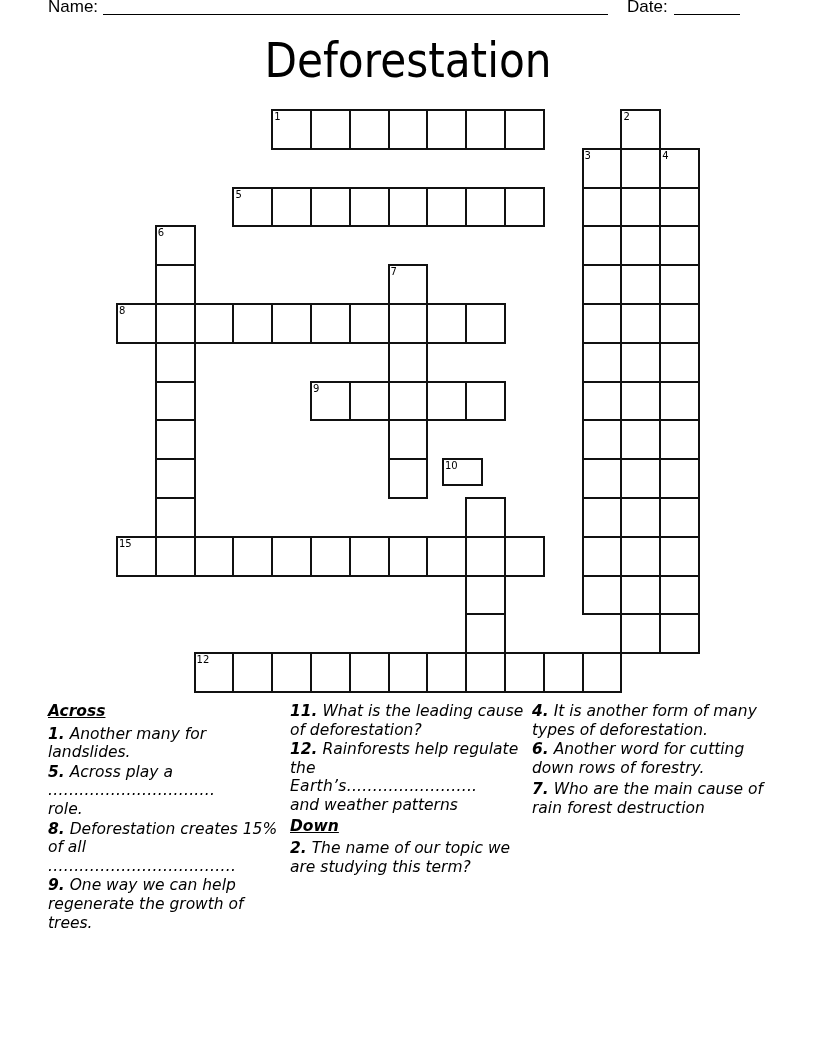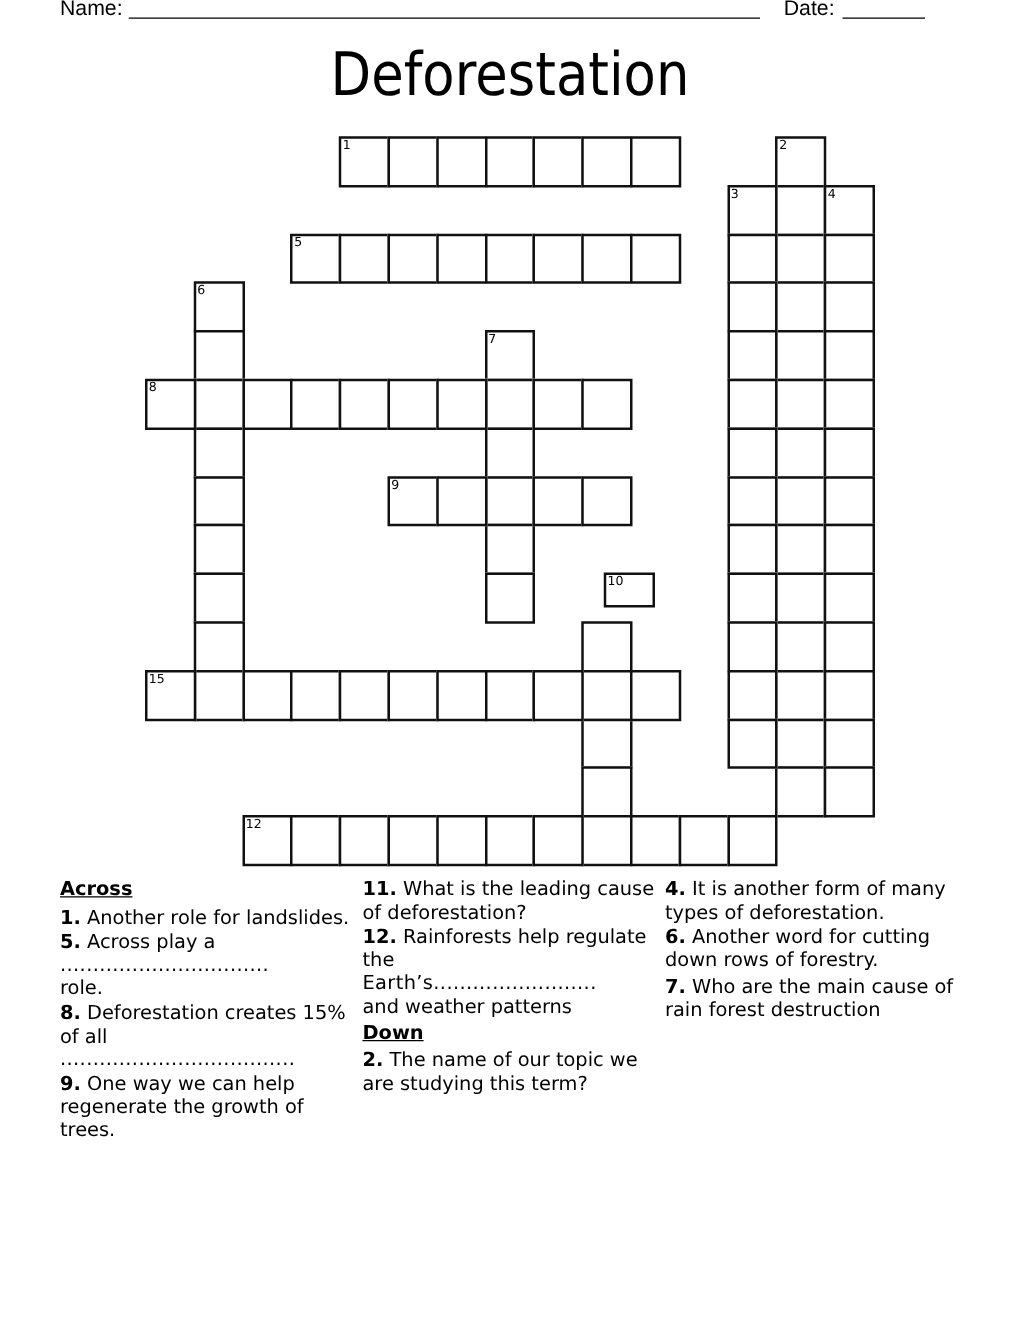--- a/index.html
+++ b/index.html
@@ -23,21 +23,21 @@
       border: 2px solid #111; background: #fff;
     }
     .cell-num {
       position: absolute; left: 1px; top: 0px;
       font-family: "DejaVu Sans", sans-serif; font-size: 10px; line-height: 11px;
     }
     .clues {
       position: absolute; top: 702px; left: 48px; width: 730px;
       font-family: "DejaVu Sans", sans-serif; font-size: 15.5px; line-height: 18.6px;
     }
-    .col { position: absolute; top: 0; width: 236px; }
+    .col { position: absolute; top: 0; width: 236px; font-style: italic; }
     .col1 { left: 0; }
     .col2 { left: 242px; }
     .col3 { left: 484px; }
     .section-head { font-weight: bold; text-decoration: underline; margin-bottom: 4px; }
     .clue { margin-bottom: 1px; word-wrap: break-word; }
     .clue b { font-weight: bold; }
     .dots { letter-spacing: 0.3px; white-space: nowrap; overflow: hidden; }
   </style>
 </head>
 <body>
@@ -144,21 +144,21 @@
     <div class="cell" style="left: 310px; top: 303px; width: 40.8px; height: 40.8px;"></div>
     <div class="cell" style="left: 348.8px; top: 303px; width: 40.8px; height: 40.8px;"></div>
     <div class="cell" style="left: 426.4px; top: 303px; width: 40.8px; height: 40.8px;"></div>
     <div class="cell" style="left: 465.2px; top: 303px; width: 40.8px; height: 40.8px;"></div>
     <div class="cell" style="left: 310px; top: 380.6px; width: 40.8px; height: 40.8px;">
       <span class="cell-num">9</span>
     </div>
     <div class="cell" style="left: 348.8px; top: 380.6px; width: 40.8px; height: 40.8px;"></div>
     <div class="cell" style="left: 426.4px; top: 380.6px; width: 40.8px; height: 40.8px;"></div>
     <div class="cell" style="left: 465.2px; top: 380.6px; width: 40.8px; height: 40.8px;"></div>
-    <div class="cell" style="left: 483px; top: 458.2px; width: 40.8px; height: 28px;">
+    <div class="cell" style="left: 442px; top: 458.2px; width: 40.8px; height: 28px;">
       <span class="cell-num">10</span>
     </div>
     <div class="cell" style="left: 465.2px; top: 497px; width: 40.8px; height: 40.8px;"></div>
     <div class="cell" style="left: 465.2px; top: 535.8px; width: 40.8px; height: 40.8px;"></div>
     <div class="cell" style="left: 465.2px; top: 574.6px; width: 40.8px; height: 40.8px;"></div>
     <div class="cell" style="left: 465.2px; top: 613.4px; width: 40.8px; height: 40.8px;"></div>
     <div class="cell" style="left: 465.2px; top: 652.2px; width: 40.8px; height: 40.8px;"></div>
     <div class="cell" style="left: 116px; top: 535.8px; width: 40.8px; height: 40.8px;">
       <span class="cell-num">15</span>
     </div>
@@ -180,21 +180,21 @@
     <div class="cell" style="left: 387.6px; top: 652.2px; width: 40.8px; height: 40.8px;"></div>
     <div class="cell" style="left: 426.4px; top: 652.2px; width: 40.8px; height: 40.8px;"></div>
     <div class="cell" style="left: 504px; top: 652.2px; width: 40.8px; height: 40.8px;"></div>
     <div class="cell" style="left: 542.8px; top: 652.2px; width: 40.8px; height: 40.8px;"></div>
     <div class="cell" style="left: 581.6px; top: 652.2px; width: 40.8px; height: 40.8px;"></div>
   </div>
 
 <div class="clues">
   <div class="col col1">
     <div class="section-head">Across</div>
-    <div class="clue"><b>1.</b> <span>Another role for landslides.</span></div>
+    <div class="clue"><b>1.</b> <span>Another many for landslides.</span></div>
     <div class="clue">
       <b>5.</b> <span>Across play a</span>
       <div class="dots">................................</div>
       <div>role.</div>
     </div>
     <div class="clue">
       <b>8.</b> <span>Deforestation creates 15% of all</span>
       <div class="dots">....................................</div>
     </div>
     <div class="clue"><b>9.</b> <span>One way we can help regenerate the growth of trees.</span></div>

